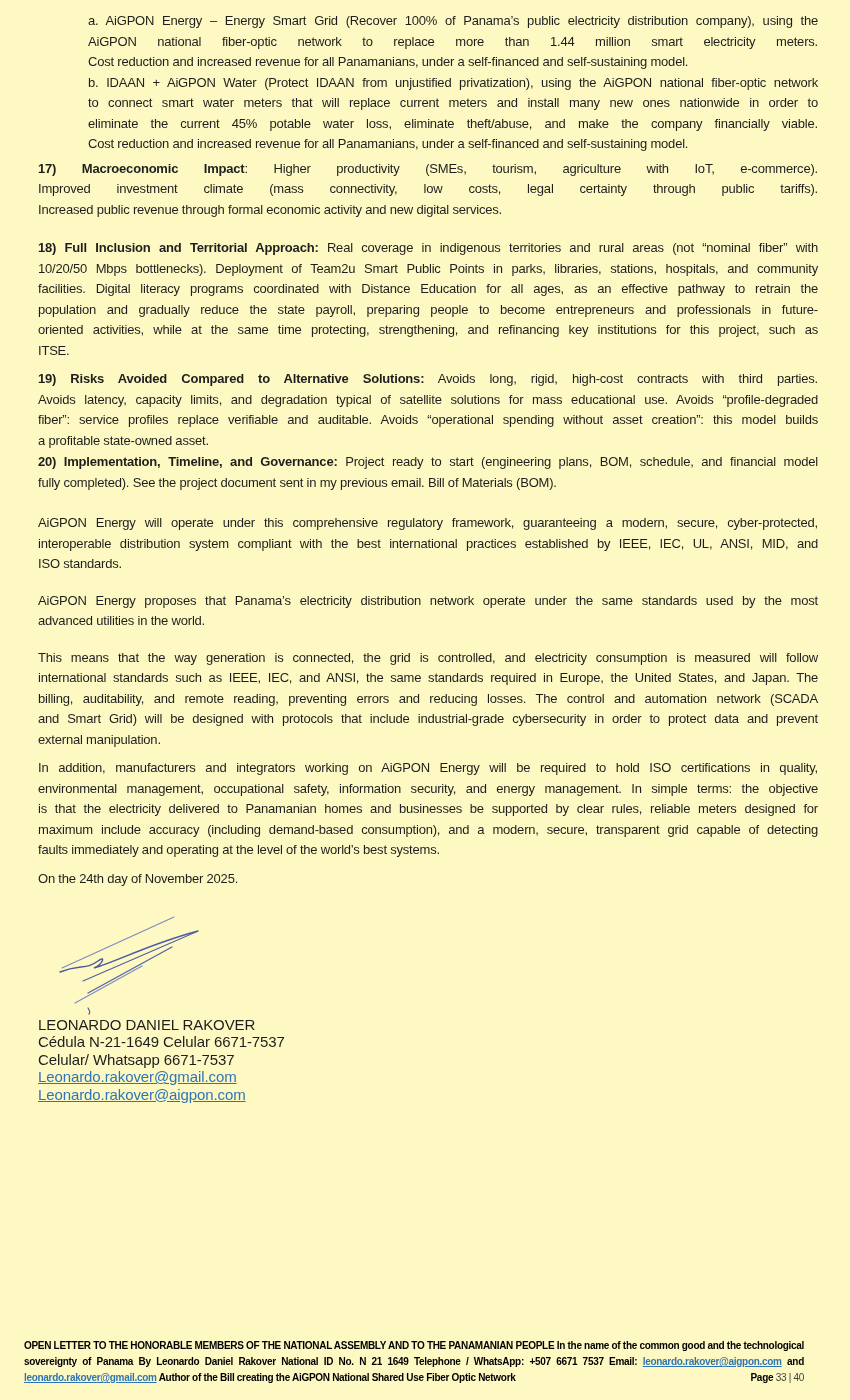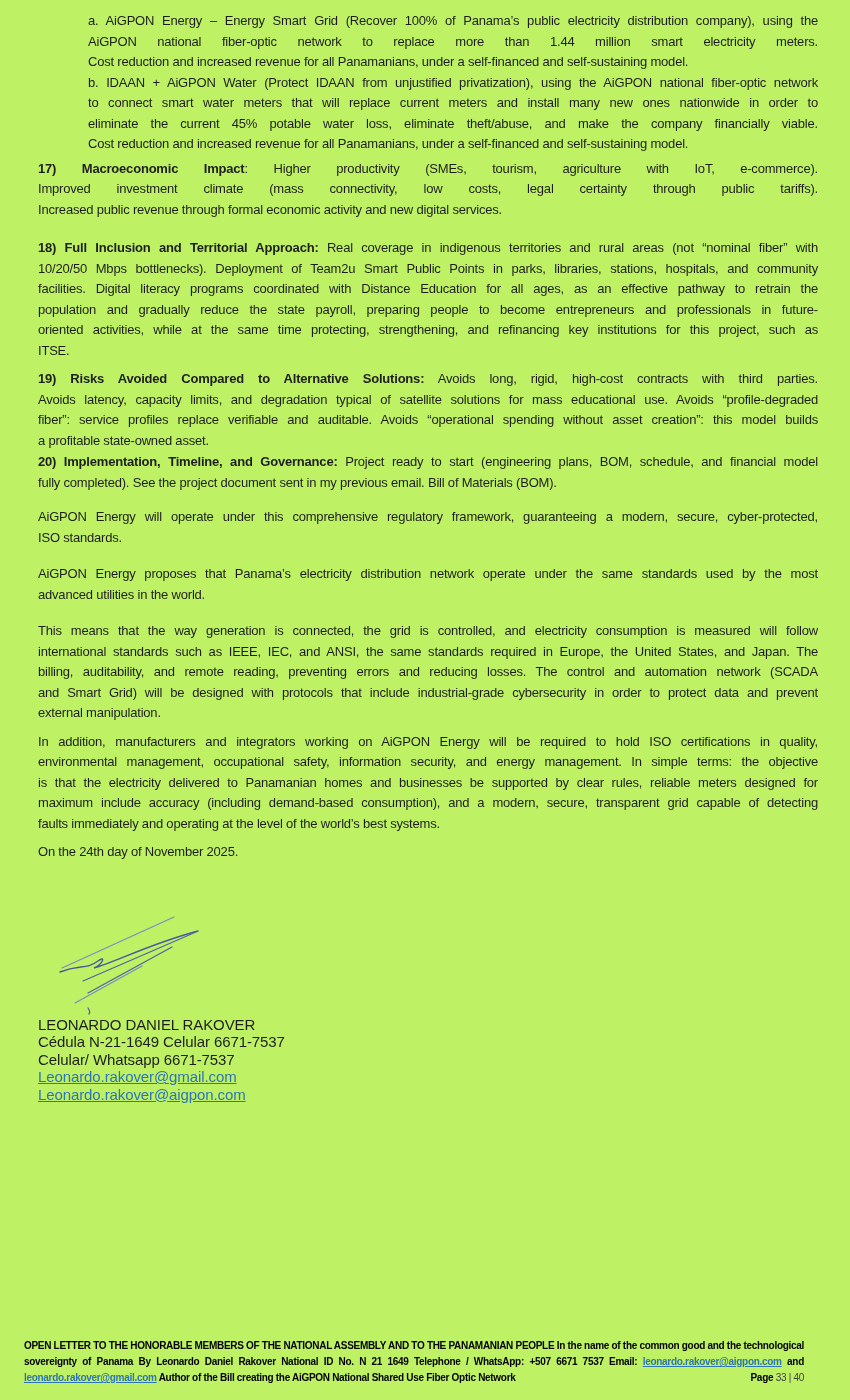--- a/index.html
+++ b/index.html
@@ -1,16 +1,16 @@
 <!DOCTYPE html>
 <html><head>
 <meta charset="utf-8">
 <style>
   html,body{margin:0;padding:0;background:#fff;}
-  .page{position:relative;width:850px;height:1400px;background:#bef264;overflow:hidden;
+  .page{position:relative;width:850px;height:1400px;background:#fef9c3;overflow:hidden;
         font-family:"Liberation Sans",sans-serif;color:#1e1e1e;}
   .content{position:absolute;left:38px;top:11px;width:780px;
            font-size:13px;line-height:20.5px;letter-spacing:-0.2px;text-align:justify;}
   .para{margin:0 0 8px 0;}
   .para.indent{padding-left:50px;}
   .line{text-align:justify;text-align-last:left;}
   .line.stretch{text-align-last:justify;}
   .bold{font-weight:bold;}
   .sig-svg{position:absolute;left:46px;top:912px;}
   .sig-block{position:absolute;left:38px;top:1016px;font-size:15px;line-height:17.4px;letter-spacing:-0.1px;}
@@ -52,26 +52,27 @@
         <div class="line stretch"><span>population and gradually reduce the state payroll, preparing people to become entrepreneurs and professionals in future-</span></div>
         <div class="line stretch"><span>oriented activities, while at the same time protecting, strengthening, and refinancing key institutions for this project, such as</span></div>
         <div class="line"><span>ITSE.</span></div>
       </div>
       <div class="para" style="margin-bottom: 1px;">
         <div class="line stretch"><span class="bold">19) Risks Avoided Compared to Alternative Solutions:</span><span> Avoids long, rigid, high-cost contracts with third parties.</span></div>
         <div class="line stretch"><span>Avoids latency, capacity limits, and degradation typical of satellite solutions for mass educational use. Avoids “profile-degraded</span></div>
         <div class="line stretch"><span>fiber”: service profiles replace verifiable and auditable. Avoids “operational spending without asset creation”: this model builds</span></div>
         <div class="line"><span>a profitable state-owned asset.</span></div>
       </div>
-      <div class="para" style="margin-bottom: 14px;">
+      <div class="para" style="margin-bottom: 20px;">
         <div class="line stretch"><span class="bold">20) Implementation, Timeline, and Governance:</span><span> Project ready to start (engineering plans, BOM, schedule, and financial model</span></div>
         <div class="line"><span>fully completed). See the project document sent in my previous email.  Bill of Materials (BOM).</span></div>
       </div>
       <div class="para" style="margin-bottom: 16px;">
         <div class="line stretch"><span>AiGPON Energy will operate under this comprehensive regulatory framework, guaranteeing a modern, secure, cyber-protected,</span></div>
+        <div class="line stretch"><span>interoperable distribution system compliant with the best international practices established by IEEE, IEC, UL, ANSI, MID, and</span></div>
         <div class="line"><span>ISO standards.</span></div>
       </div>
       <div class="para" style="margin-bottom: 16px;">
         <div class="line stretch"><span>AiGPON Energy proposes that Panama’s electricity distribution network operate under the same standards used by the most</span></div>
         <div class="line"><span>advanced utilities in the world.</span></div>
       </div>
       <div class="para" style="margin-bottom: 8px;">
         <div class="line stretch"><span>This means that the way generation is connected, the grid is controlled, and electricity consumption is measured will follow</span></div>
         <div class="line stretch"><span>international standards such as IEEE, IEC, and ANSI, the same standards required in Europe, the United States, and Japan. The</span></div>
         <div class="line stretch"><span>billing, auditability, and remote reading, preventing errors and reducing losses. The control and automation network (SCADA</span></div>

